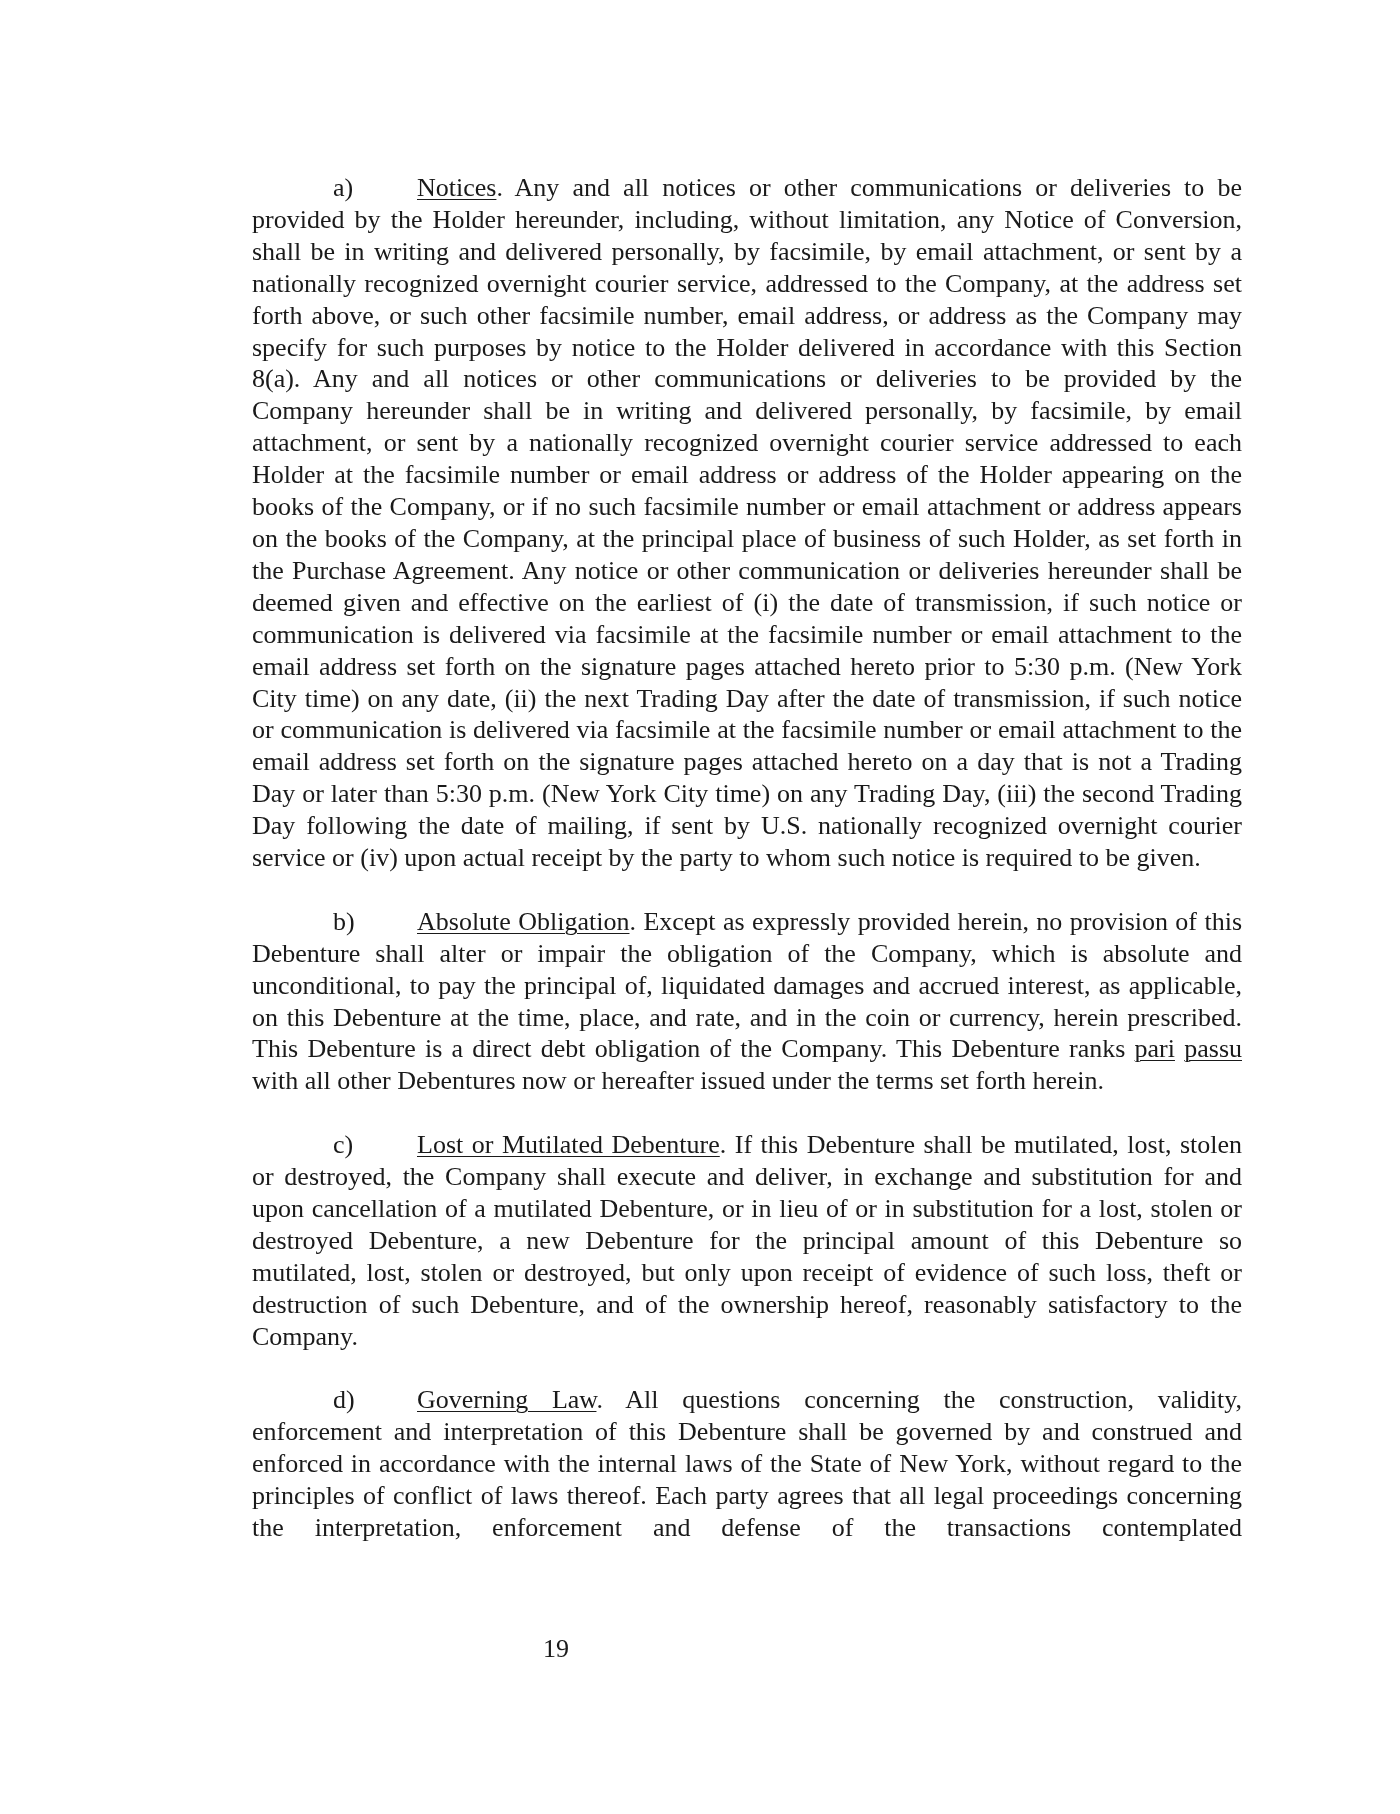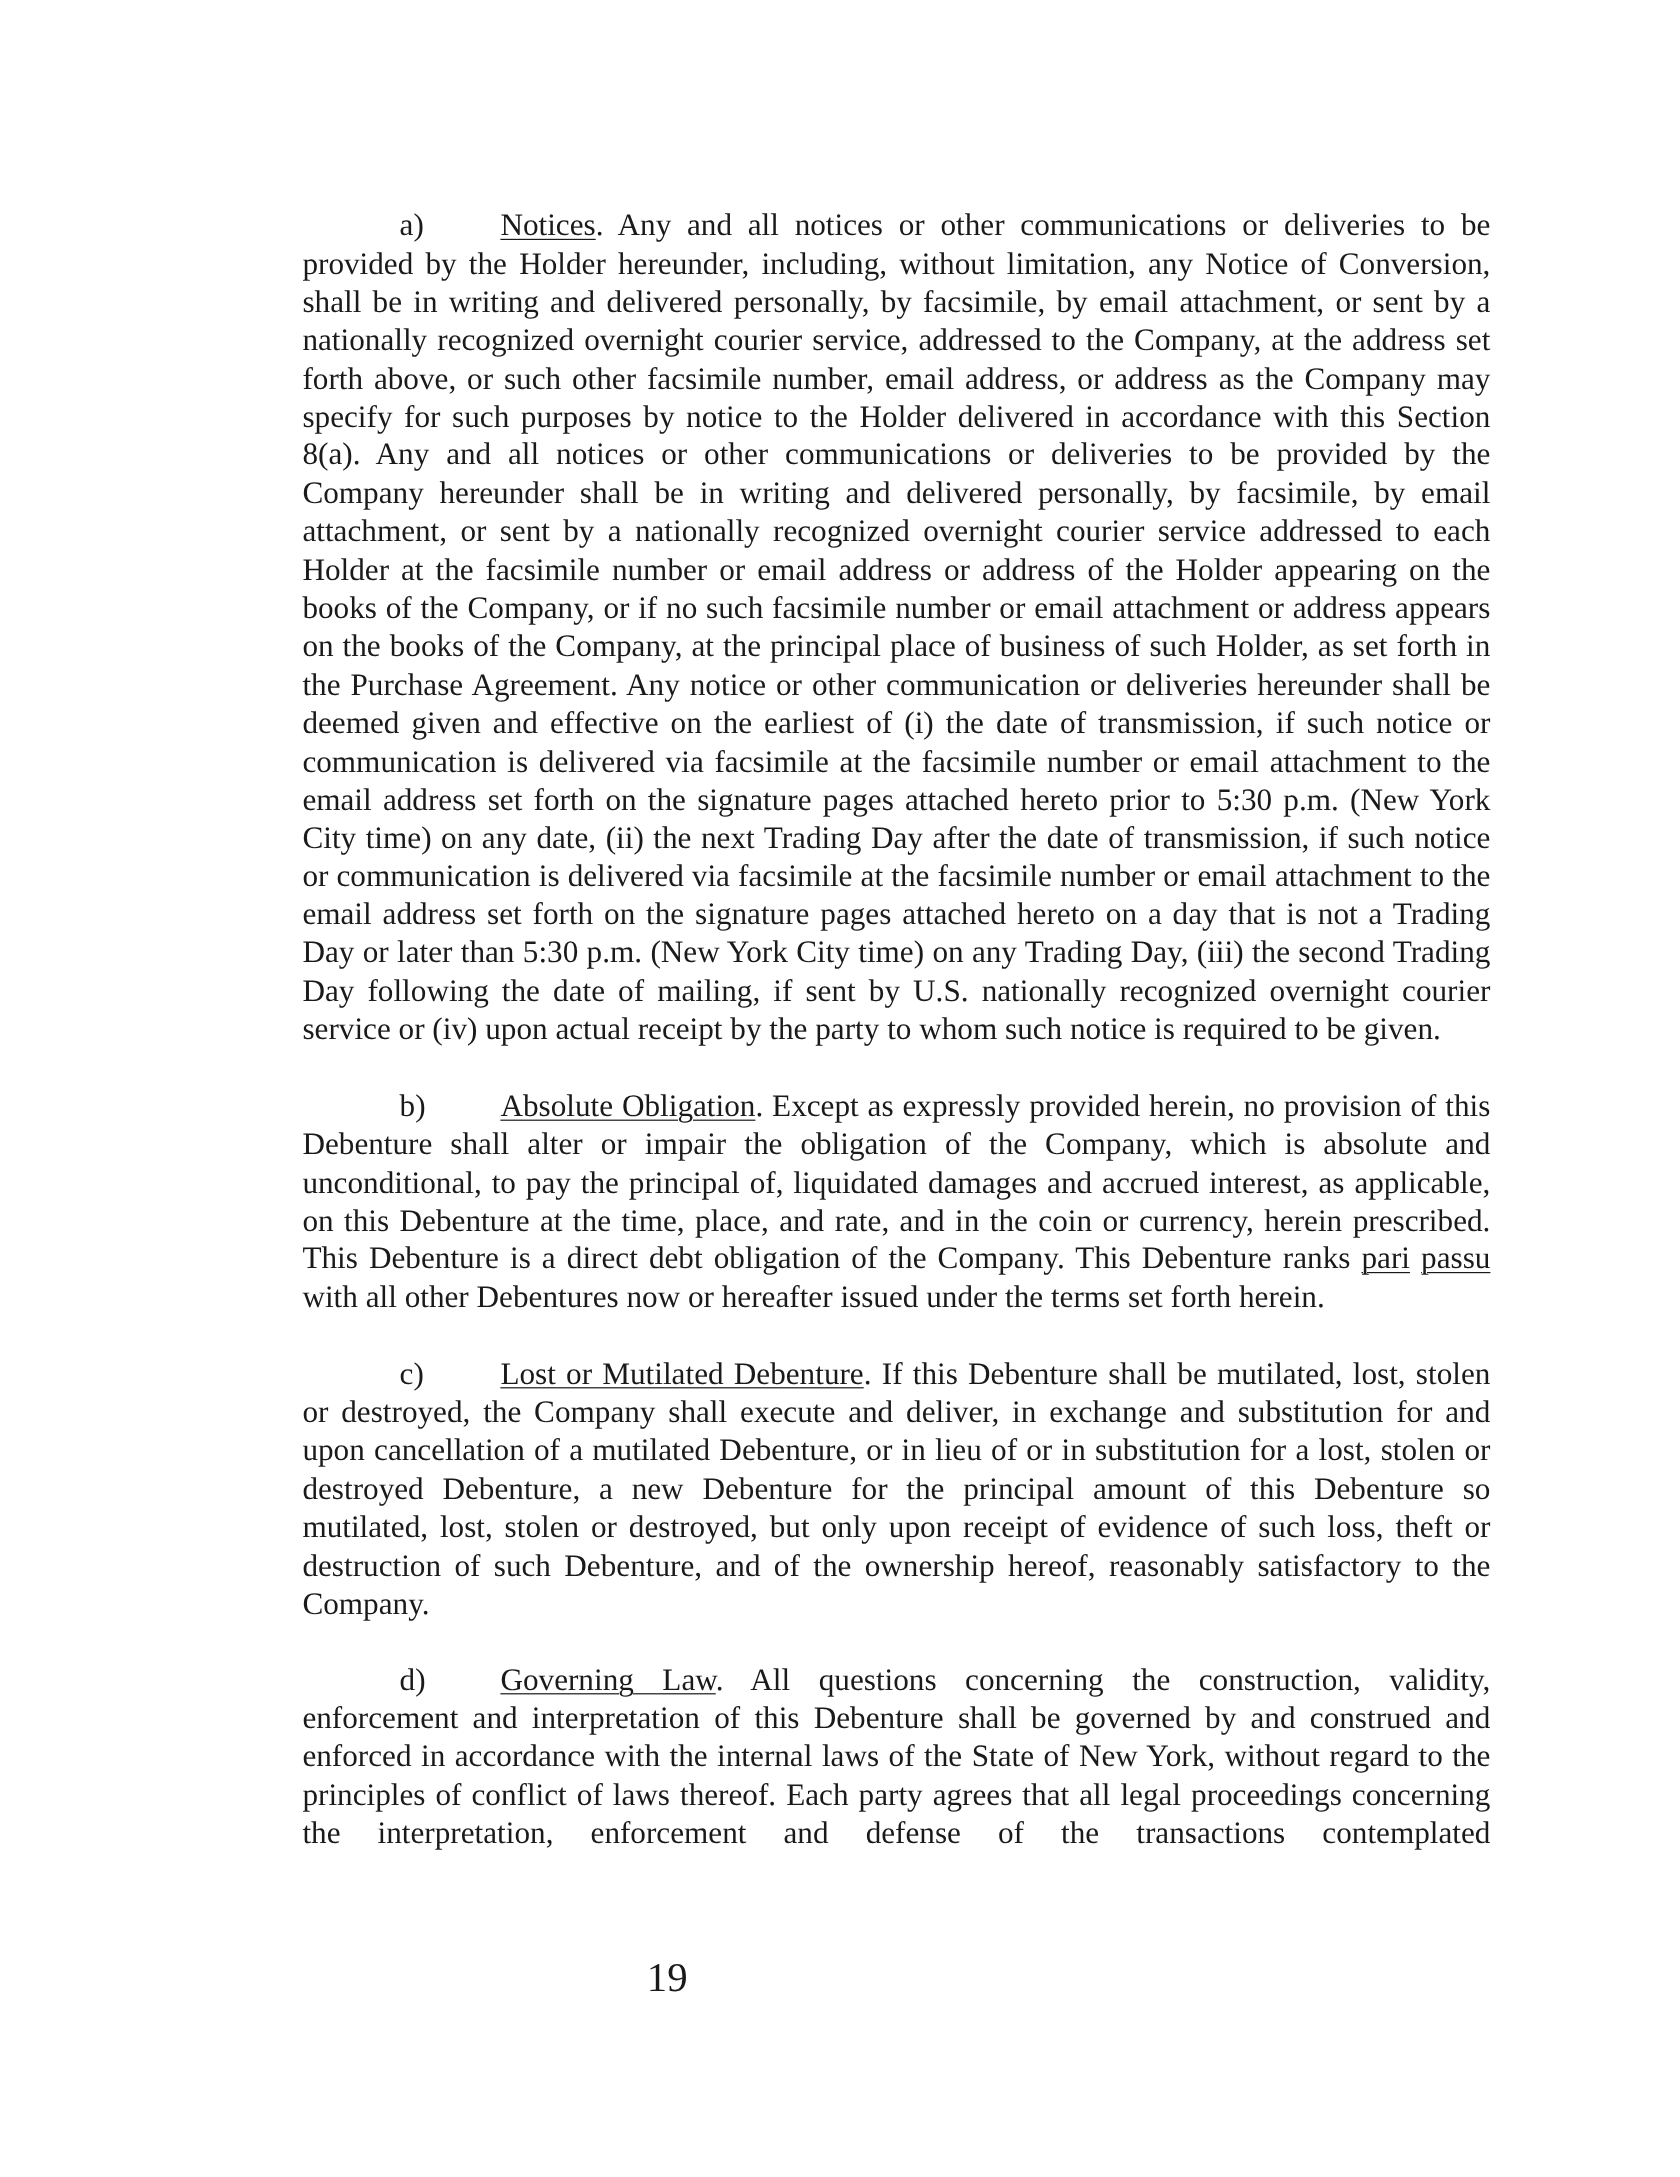--- a/index.html
+++ b/index.html
@@ -30,21 +30,21 @@
     margin-left: 81px;
     width: 84px;
   }
   .heading { text-decoration: underline; text-underline-offset: 3px; text-decoration-thickness: 1px; }
   .u { text-decoration: underline; text-underline-offset: 3px; text-decoration-thickness: 1px; font-family: Liberation Serif, serif; }
   .page-number {
     position: absolute;
     top: 1633px;
     left: 0; width: 1112px;
     text-align: center;
-    font-size: 34px;
+    font-size: 26px;
     line-height: 32px;
   }
 </style>
 </head>
 <body>
 
 <div class="page">
 
   <p class="para"><span class="label">a)</span><span class="heading">Notices</span><span>. Any and all notices or other communications or deliveries to be provided by the Holder hereunder, including, without limitation, any Notice of Conversion, shall be in writing and delivered personally, by facsimile, by email attachment, or sent by a nationally recognized overnight courier service, addressed to the Company, at the address set forth above, or such other facsimile number, email address, or address as the Company may specify for such purposes by notice to the Holder delivered in accordance with this Section 8(a). Any and all notices or other communications or deliveries to be provided by the Company hereunder shall be in writing and delivered personally, by facsimile, by email attachment, or sent by a nationally recognized overnight courier service addressed to each Holder at the facsimile number or email address or address of the Holder appearing on the books of the Company, or if no such facsimile number or email attachment or address appears on the books of the Company, at the principal place of business of such Holder, as set forth in the Purchase Agreement. Any notice or other communication or deliveries hereunder shall be deemed given and effective on the earliest of (i) the date of transmission, if such notice or communication is delivered via facsimile at the facsimile number or email attachment to the email address set forth on the signature pages attached hereto prior to 5:30 p.m. (New York City time) on any date, (ii) the next Trading Day after the date of transmission, if such notice or communication is delivered via facsimile at the facsimile number or email attachment to the email address set forth on the signature pages attached hereto on a day that is not a Trading Day or later than 5:30 p.m. (New York City time) on any Trading Day, (iii) the second Trading Day following the date of mailing, if sent by U.S. nationally recognized overnight courier service or (iv) upon actual receipt by the party to whom such notice is required to be given.</span></p>
 

